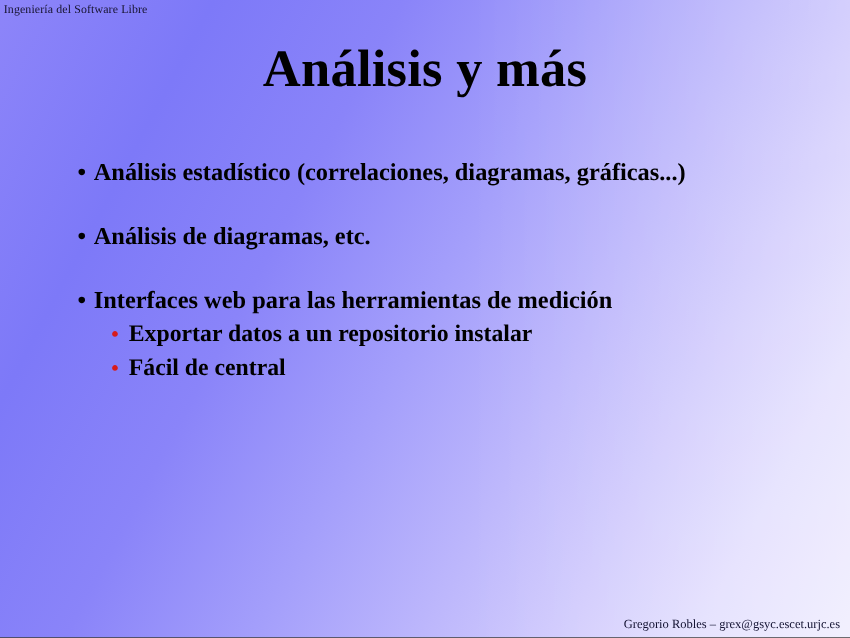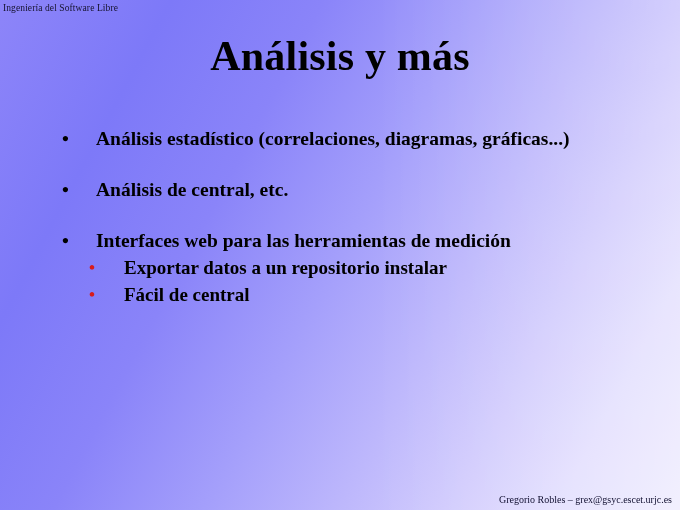--- a/index.html
+++ b/index.html
@@ -98,21 +98,21 @@
 
   .bullet > .dot {
     position: absolute;
     left: 0;
     top: 0;
     font-size: 19.5px;
     line-height: 25px;
     color: #000000;
   }
 
-  .bullet .text { display: block; margin-left: 21px; }
+  .bullet .text { display: block; }
 
   
   .bullet-group { margin-bottom: 0; }
 
   .subs {
     margin-top: 1px;
     padding-left: 14px;
   }
 
   .sub {
@@ -157,21 +157,21 @@
 
     <div class="body">
 
       <div class="bullet">
         <span class="dot">•</span>
         <span class="text">Análisis estadístico (correlaciones, diagramas, gráficas...)</span>
       </div>
 
       <div class="bullet">
         <span class="dot">•</span>
-        <span class="text">Análisis de central, etc.</span>
+        <span class="text">Análisis de diagramas, etc.</span>
       </div>
 
       <div class="bullet bullet-group">
         <span class="dot">•</span>
         <span class="text">Interfaces web para las herramientas de medición</span>
 
         <div class="subs">
           <div class="sub">
             <span class="dot">•</span>
             <span class="text">Exportar datos a un repositorio instalar</span>

